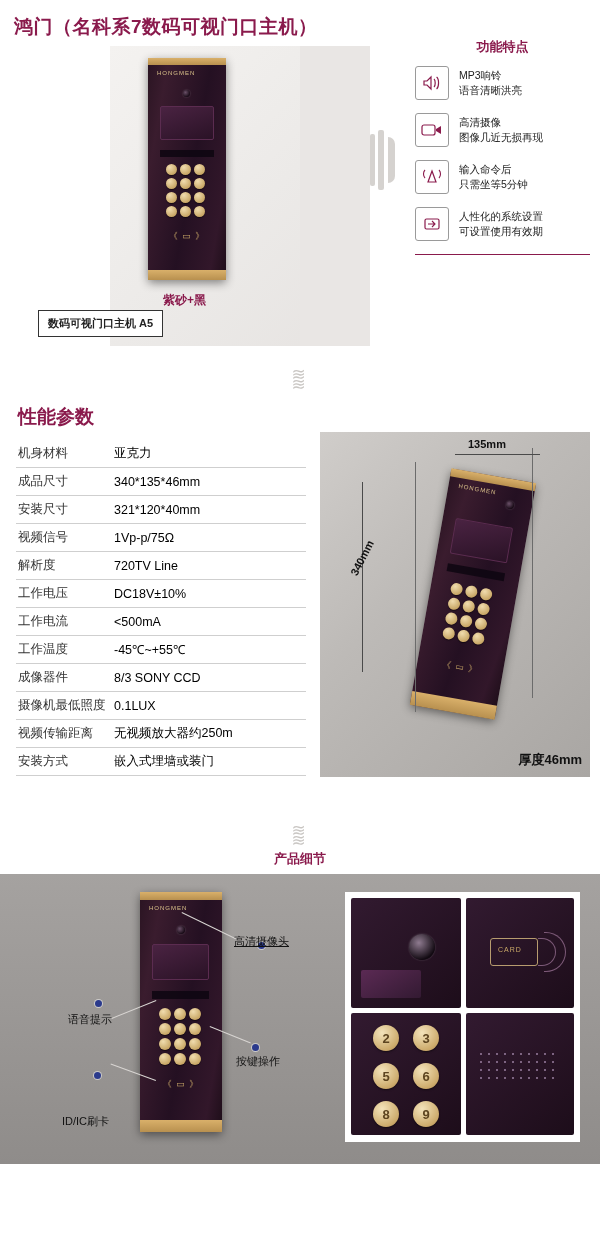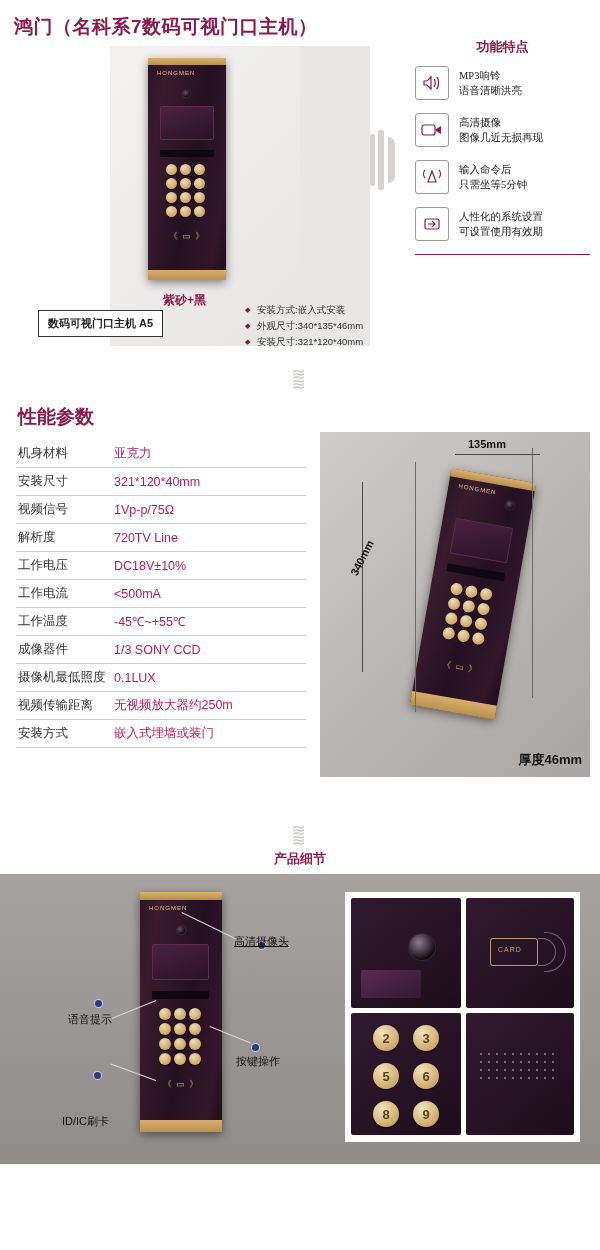--- a/index.html
+++ b/index.html
@@ -98,21 +98,21 @@
   .feat-title {
     color:#8a1a4c; font-weight:bold; font-size:13px; text-align:center;
     margin-bottom:10px;
   }
   .feat-row { display:flex; align-items:center; margin-bottom:13px; }
   .feat-ic {
     width:34px; height:34px; border:1px solid #9a9a9a; border-radius:3px;
     display:flex; align-items:center; justify-content:center; flex:0 0 auto;
     color:#8a1a4c;
   }
-  .feat-tx { margin-left:10px; font-size:10.5px; line-height:15px; color:#222;font-family:Liberation Serif, serif; }
+  .feat-tx { margin-left:10px; font-size:10.5px; line-height:15px; color:#222; }
   .feat-underline {
     border-bottom:1px solid #8a1a4c; width:175px; margin-top:2px;
   }
   
   .divider { text-align:center; padding:10px 0 6px; }
   .chev { color:#c9c6c3; font-size:17px; line-height:10px; letter-spacing:3px; }
   .div-label { color:#8a1a4c; font-weight:bold; font-size:13px; margin-top:4px; }
   
   .spec-wrap { position:relative; width:537px; height:420px; }
   .spec-title {
@@ -120,21 +120,21 @@
     font-size:19px; color:#8a1a4c; font-weight:bold;
   }
   table.spec {
     position:absolute; left:16px; top:44px; width:290px;
     border-collapse:collapse; font-size:12.5px;
   }
   table.spec td {
     border-bottom:1px solid #cfcfcf; padding:5px 2px; color:#333;
   }
   table.spec td.k { width:96px; color:#333; }
-  table.spec td.v { color:#be185d; }
+  table.spec td.v { color:#000000; }
   
   .photo-panel {
     position:absolute; left:320px; top:36px; width:270px; height:345px;
     background:linear-gradient(135deg,#d0cdca 0%, #bdbab7 40%, #a9a6a3 100%);
   }
   .dim-label {
     position:absolute; font-size:11px; color:#111; font-weight:bold;
   }
   .dim-line { position:absolute; background:#555; }
   .thick-label {
@@ -206,25 +206,20 @@
         <div class="key"></div>
       <div class="key"></div>
         <div class="key"></div>
         <div class="key"></div>
     </div>
     <div class="card-area" style="left:0; width:100%; top:172px;">《 ▭ 》</div>
   </div>
 
   <div class="hero-caption">紫砂+黑</div>
 
-  <ul class="hero-specs">
-    <li>安装方式:嵌入式安装</li>
-    <li>外观尺寸:340*135*46mm</li>
-    <li>安装尺寸:321*120*40mm</li>
-  </ul>
 
   <div class="model-badge">数码可视门口主机 A5</div>
 
   <div class="arrow-bars">
     <i style="left:0; width:5px; height:52px; top:4px;"></i>
     <i style="left:8px; width:6px; height:60px; top:0;"></i>
     <i style="left:18px; width:7px; height:46px; top:7px; border-radius:0 14px 14px 0;"></i>
   </div>
 
   <div class="features">
@@ -294,20 +289,24 @@
 <div class="spec-wrap">
   <div class="spec-title">性能参数</div>
 
   <table class="spec">
     <tbody>
       <tr>
           <td class="k">机身材料</td>
           <td class="v">亚克力</td>
         </tr>
       <tr>
+          <td class="k">成品尺寸</td>
+          <td class="v">340*135*46mm</td>
+        </tr>
+      <tr>
           <td class="k">安装尺寸</td>
           <td class="v">321*120*40mm</td>
         </tr>
       <tr>
           <td class="k">视频信号</td>
           <td class="v">1Vp-p/75Ω</td>
         </tr>
       <tr>
           <td class="k">解析度</td>
           <td class="v">720TV Line</td>
@@ -319,21 +318,21 @@
       <tr>
           <td class="k">工作电流</td>
           <td class="v">&lt;500mA</td>
         </tr>
       <tr>
           <td class="k">工作温度</td>
           <td class="v">-45℃~+55℃</td>
         </tr>
       <tr>
           <td class="k">成像器件</td>
-          <td class="v">1/3 SONY CCD</td>
+          <td class="v">8/3 SONY CCD</td>
         </tr>
       <tr>
           <td class="k">摄像机最低照度</td>
           <td class="v">0.1LUX</td>
         </tr>
       <tr>
           <td class="k">视频传输距离</td>
           <td class="v">无视频放大器约250m</td>
         </tr>
       <tr>

